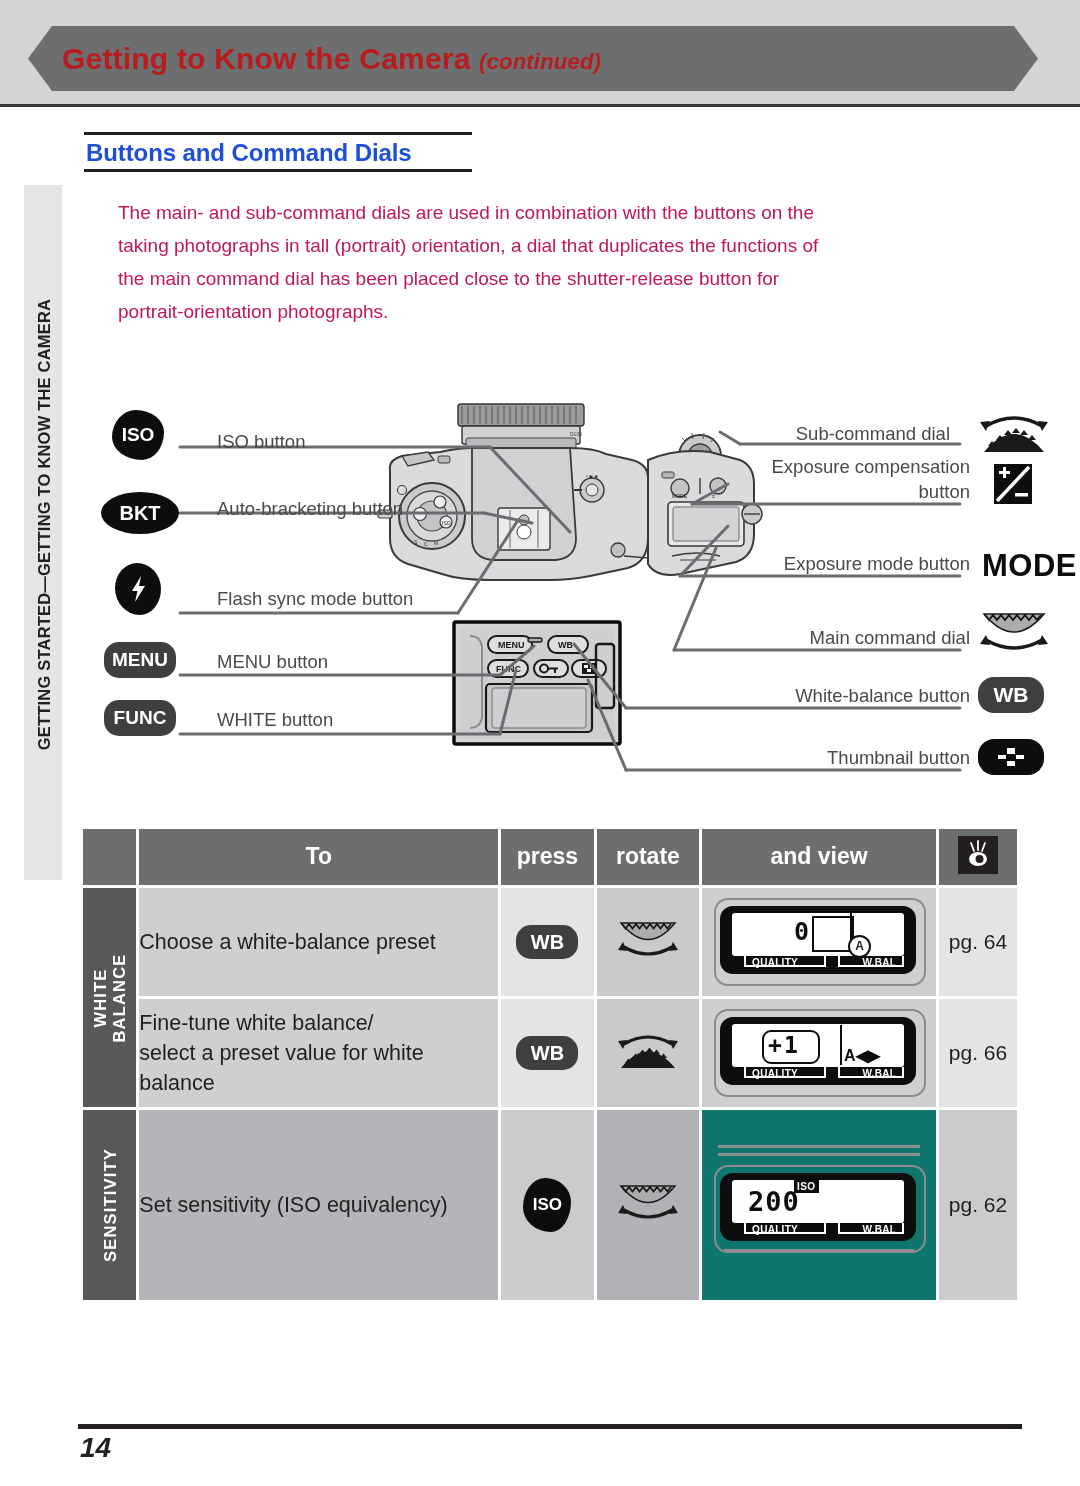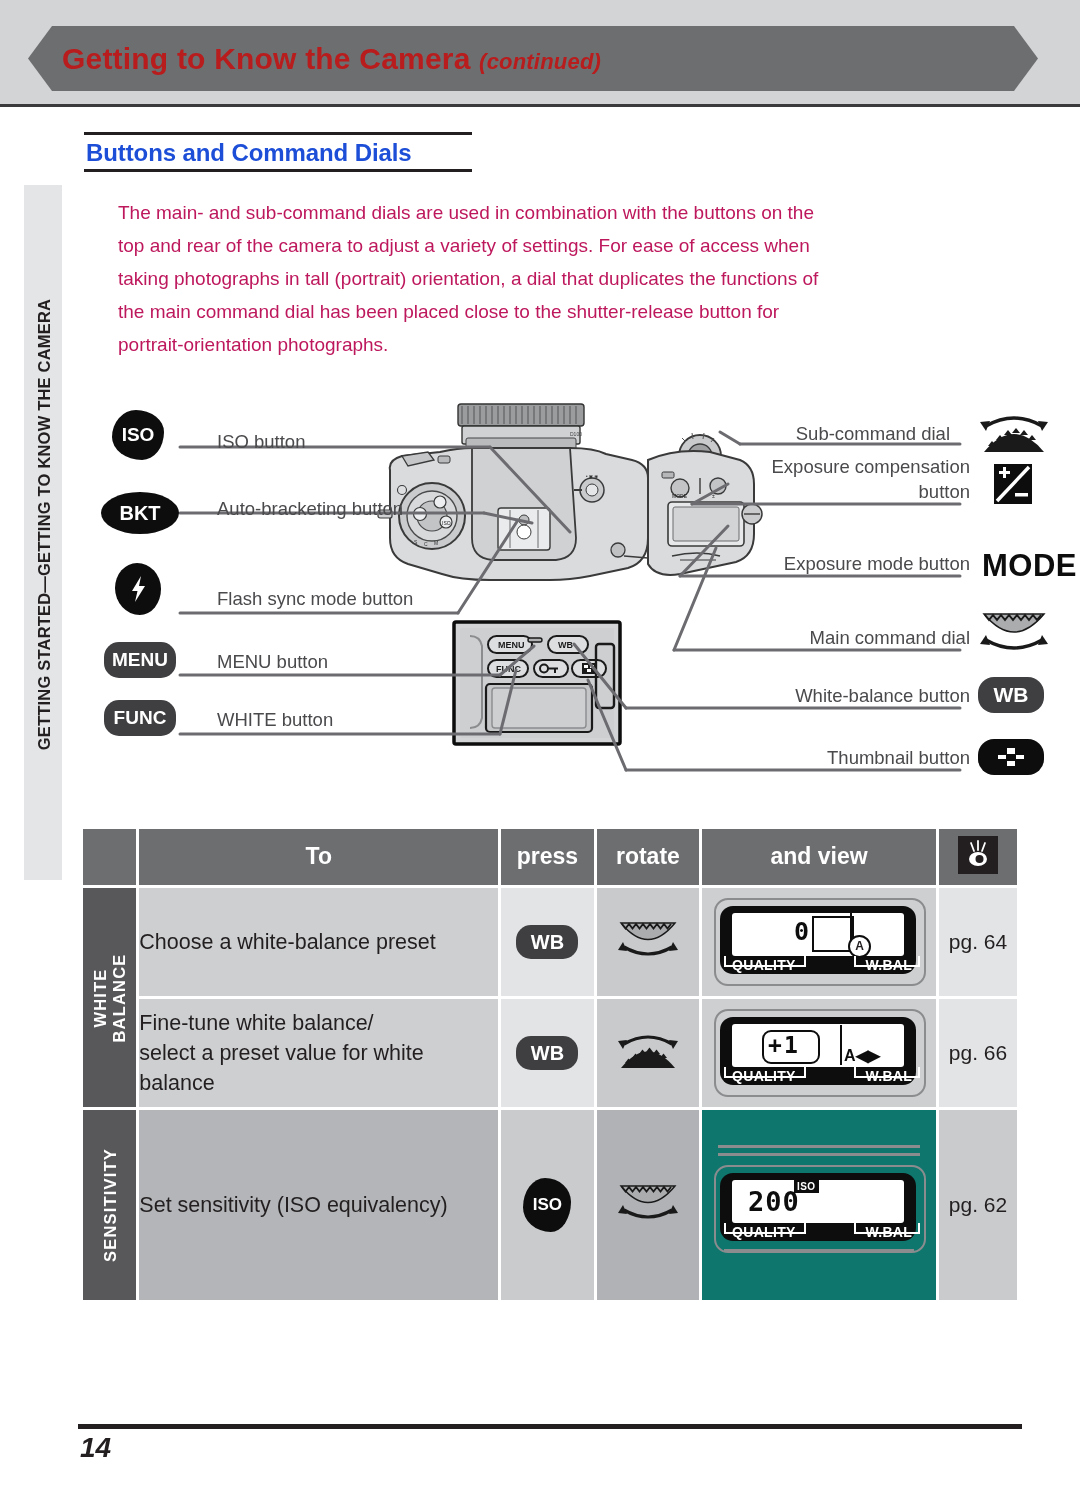--- a/index.html
+++ b/index.html
@@ -182,22 +182,22 @@
   }
   .lcd-body{
     position:absolute;left:6px;top:10px;width:196px;height:68px;
     background:#0d0d0d;border-radius:13px;
   }
   .lcd-screen{
     position:absolute;left:12px;top:7px;width:172px;height:43px;
     background:#ffffff;border-radius:3px;
   }
   .lcd-foot{
-    position:absolute;left:4px;top:50px;width:196px;height:16px;
-    color:#fff;font-size:14px;font-weight:bold;letter-spacing:.3px;
+    position:absolute;left:24px;top:50px;width:160px;height:16px;
+    color:#fff;font-size:10px;font-weight:bold;letter-spacing:.3px;
   }
   .lcd-foot .q{position:absolute;left:8px;top:1px;}
   .lcd-foot .w{position:absolute;right:8px;top:1px;}
   .lcd-foot .brk{
     position:absolute;top:0;height:9px;border:2px solid #fff;border-top:none;
   }
   .seg{
     font-family:"DejaVu Sans Mono", monospace;
     font-weight:bold;color:#0d0d0d;
   }
@@ -233,21 +233,20 @@
 </div>
 
 <div id="sec-head-wrap">
   <div id="sec-rule-top"></div>
   <div id="sec-title">Buttons and Command Dials</div>
   <div id="sec-rule-bot"></div>
 </div>
 
 <div id="intro">
   <span>The main- and sub-command dials are used in combination with the buttons on the</span>
-  <span>top and rear of the camera to adjust a variety of settings.  For ease of access when</span>
   <span>taking photographs in tall (portrait) orientation, a dial that duplicates the functions of</span>
   <span>the main command dial has been placed close to the shutter-release button for</span>
   <span>portrait-orientation photographs.</span>
 </div>
 
 <div id="diagram">
 
   <svg width="940" height="390" style="position:absolute;left:0;top:0;">
 
     <g transform="translate(300,0)">

